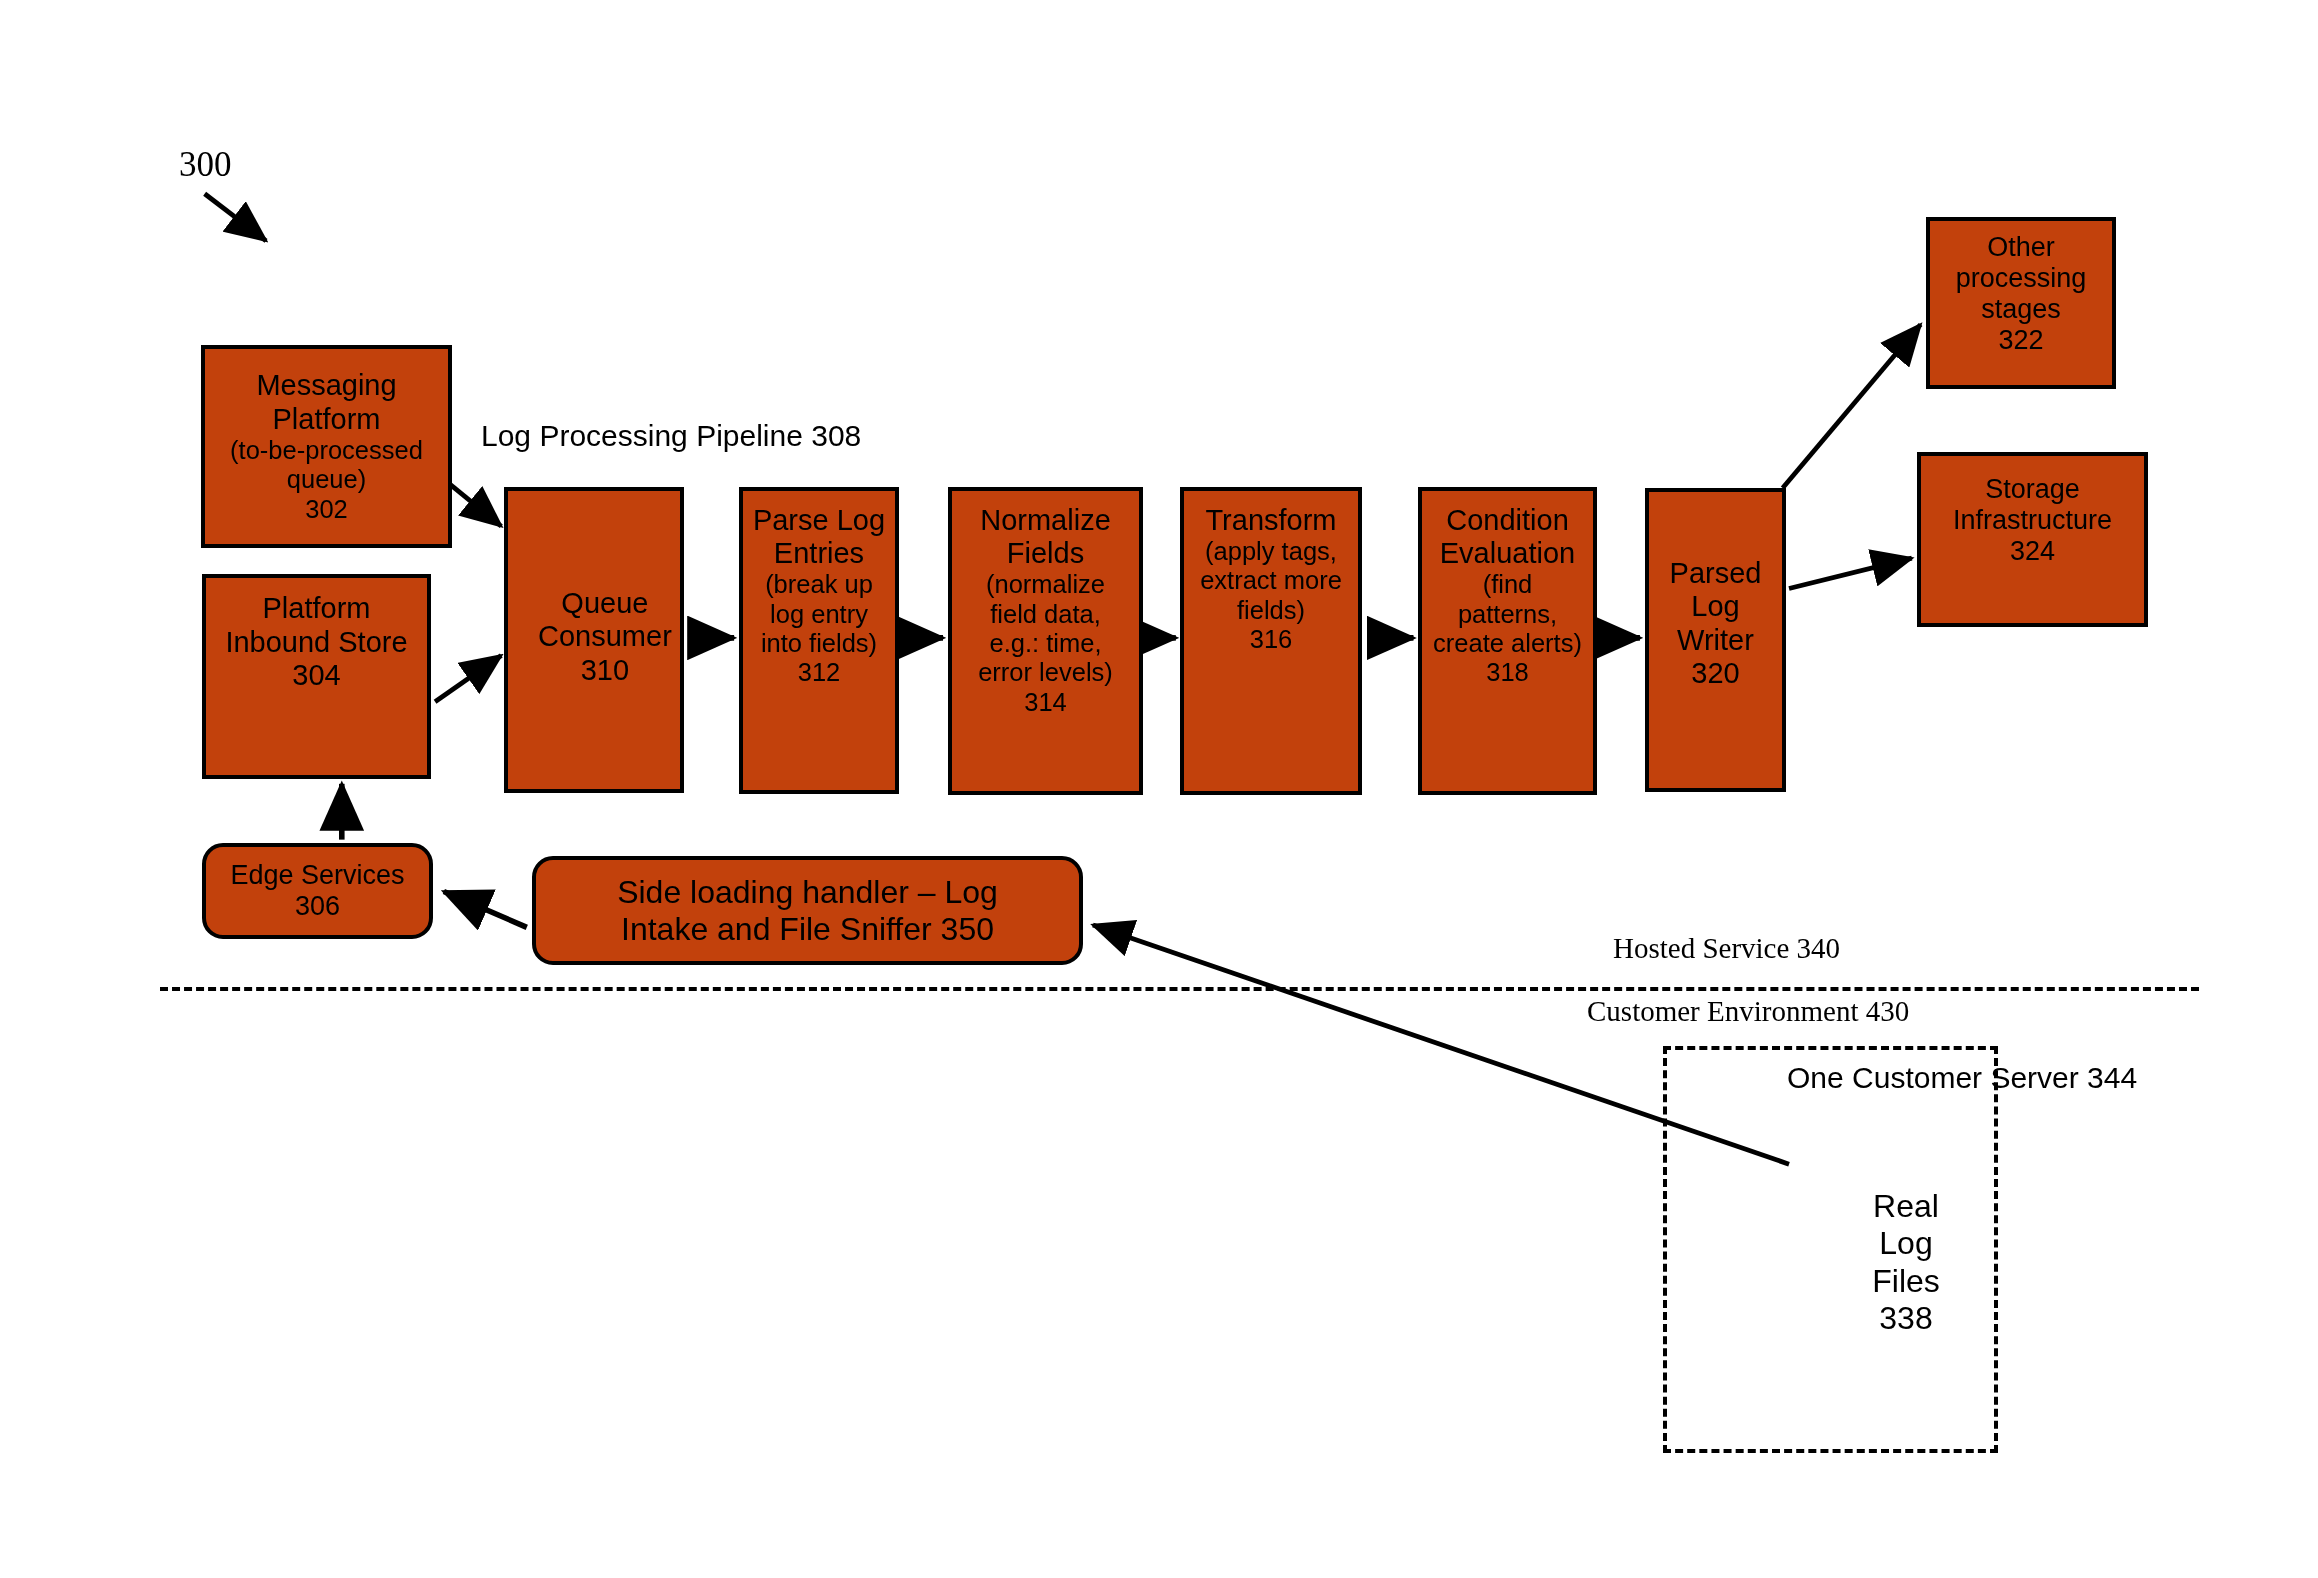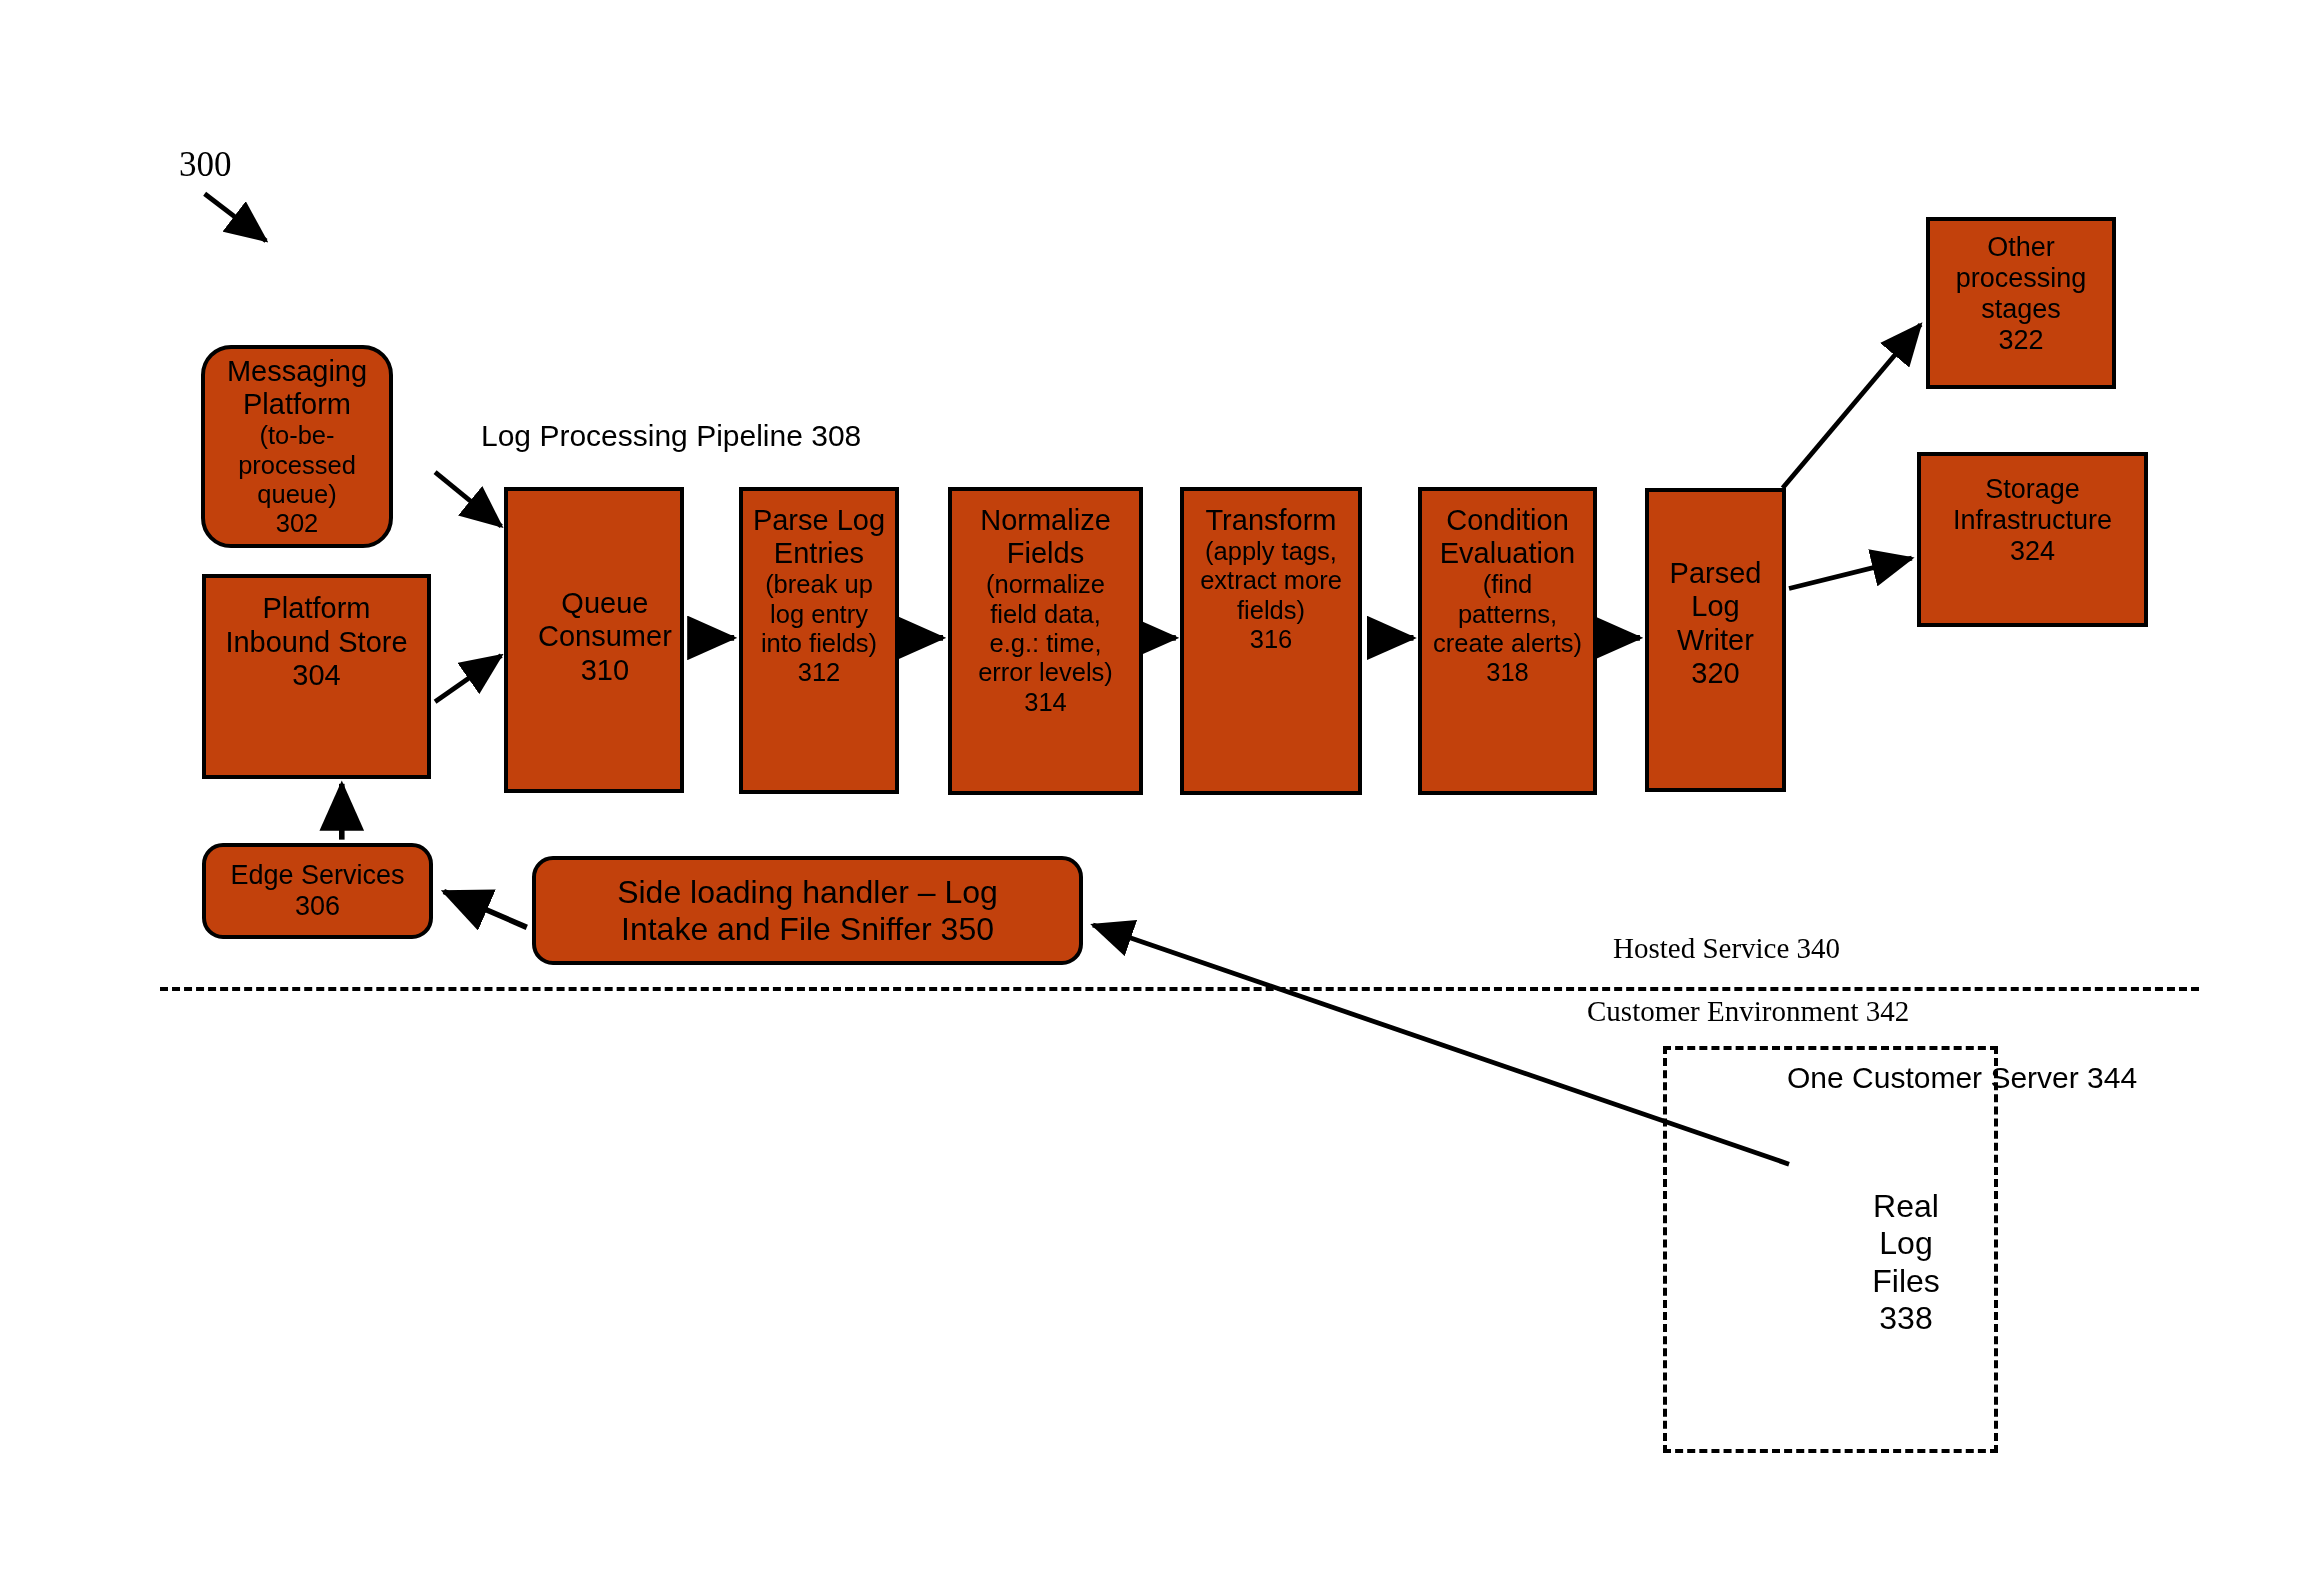--- a/index.html
+++ b/index.html
@@ -110,21 +110,21 @@
 
     <line x1="428" y1="1053" x2="428" y2="983" stroke="#000000" stroke-width="7" marker-end="url(#ah)"></line>
 
     <line x1="660" y1="1163" x2="556" y2="1118" stroke="#000000" stroke-width="7" marker-end="url(#ah)"></line>
 
     <line x1="2243" y1="1460" x2="1370" y2="1160" stroke="#000000" stroke-width="6" marker-end="url(#ah)"></line>
   </svg>
 
   <div class="fig-num t44" style="left:179px; top:145px;">300</div>
 
-  <div class="node" style="left:201px; top:345px; width:192px; height:203px;border-radius:30px;">
+  <div class="node" style="left:201px; top:345px; width:251px; height:203px;">
     <div class="inner lh-tight">
       <div class="t36">Messaging</div>
       <div class="t36">Platform</div>
       <div class="t32">(to-be-processed</div>
       <div class="t32">queue)</div>
       <div class="t32">302</div>
     </div>
   </div>
 
   <div class="node top-aligned" style="left:202px; top:574px; width:229px; height:205px;">
@@ -226,21 +226,21 @@
     <div class="inner lh-tight">
       <div class="t40">Side loading handler – Log</div>
       <div class="t40">Intake and File Sniffer 350</div>
     </div>
   </div>
 
   <div class="serif-label t36" style="left:1613px; top:932px;">Hosted Service 340</div>
 
   <div class="divider" style="left:160px; top:987px; width:2039px;"></div>
 
-  <div class="serif-label t36" style="left:1587px; top:995px;">Customer Environment 342</div>
+  <div class="serif-label t36" style="left:1587px; top:995px;">Customer Environment 430</div>
 
   <div class="dashed-box" style="left:1663px; top:1046px; width:335px; height:407px;"></div>
 
   <div class="plain-label t38" style="left:1787px; top:1061px;">One Customer Server 344</div>
 
   <div style="position:absolute; left:1842px; top:1188px; width:128px; text-align:center; line-height:1.17;">
     <div class="t40">Real</div>
     <div class="t40">Log</div>
     <div class="t40">Files</div>
     <div class="t40">338</div>

